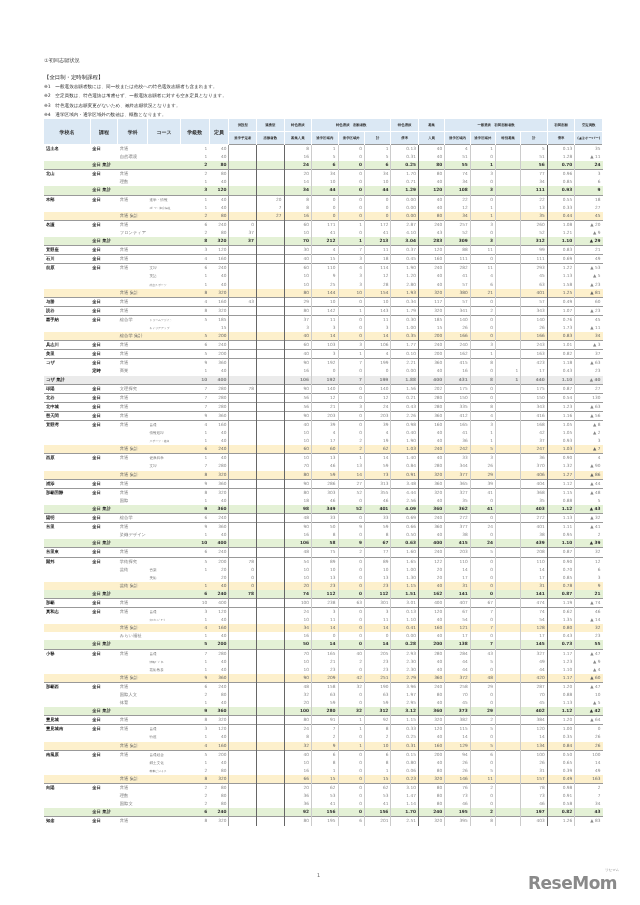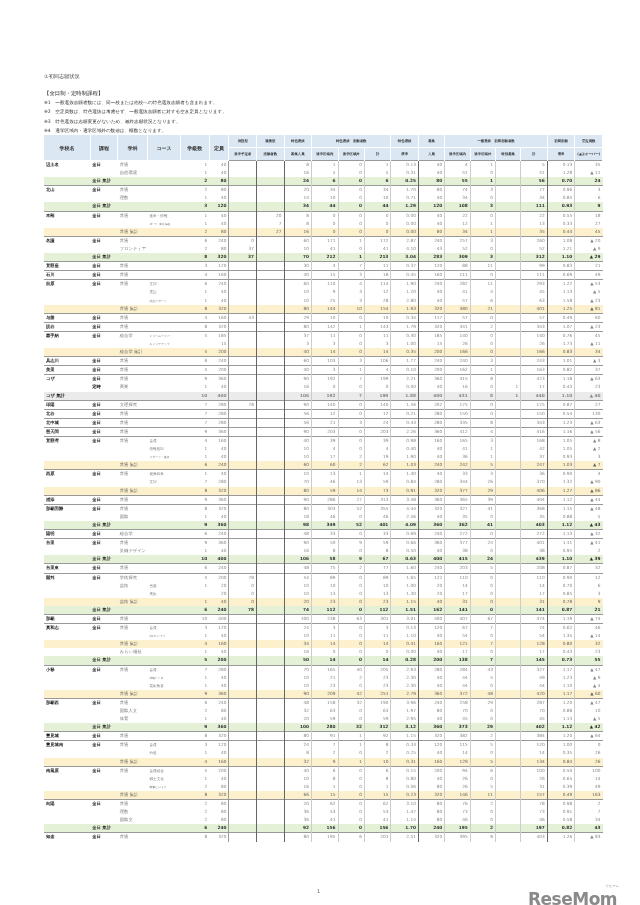--- a/index.html
+++ b/index.html
@@ -1,17 +1,17 @@
 <!DOCTYPE html>
 <html><head>
 <meta charset="utf-8">
 <style>
   html,body{margin:0;padding:0;background:#fff;}
   body{width:640px;height:905px;position:relative;overflow:hidden;font-family:"DejaVu Sans",sans-serif;color:#333;}
-  .page{position:absolute;left:0;top:16px;width:640px;height:747px;}
+  .page{position:absolute;left:0;top:0;width:640px;height:747px;}
   .title{position:absolute;left:44px;top:57px;font-size:5.2px;color:#444;}
   .subtitle{position:absolute;left:44px;top:74px;font-size:5.4px;color:#222;}
   .notes{position:absolute;left:44px;top:82px;font-size:4.6px;color:#333;line-height:9.4px;}
   .notes div{white-space:nowrap;}
   table.data{position:absolute;left:44px;top:119px;width:559px;border-collapse:collapse;table-layout:fixed;font-size:4.3px;}
   table.data td, table.data th{padding:0 2px;height:8.1px;line-height:8.1px;white-space:nowrap;overflow:hidden;}
   table.data thead th{background:#dbe8f4;color:#333;font-weight:bold;height:12px;line-height:6px;font-size:4.2px;border-right:1px solid #fff;}
   table.data thead th.big{font-size:5px;}
   table.data thead tr.h1 th{border-bottom:1px solid #fff;}
   table.data thead th.sm{font-size:3.4px;}

